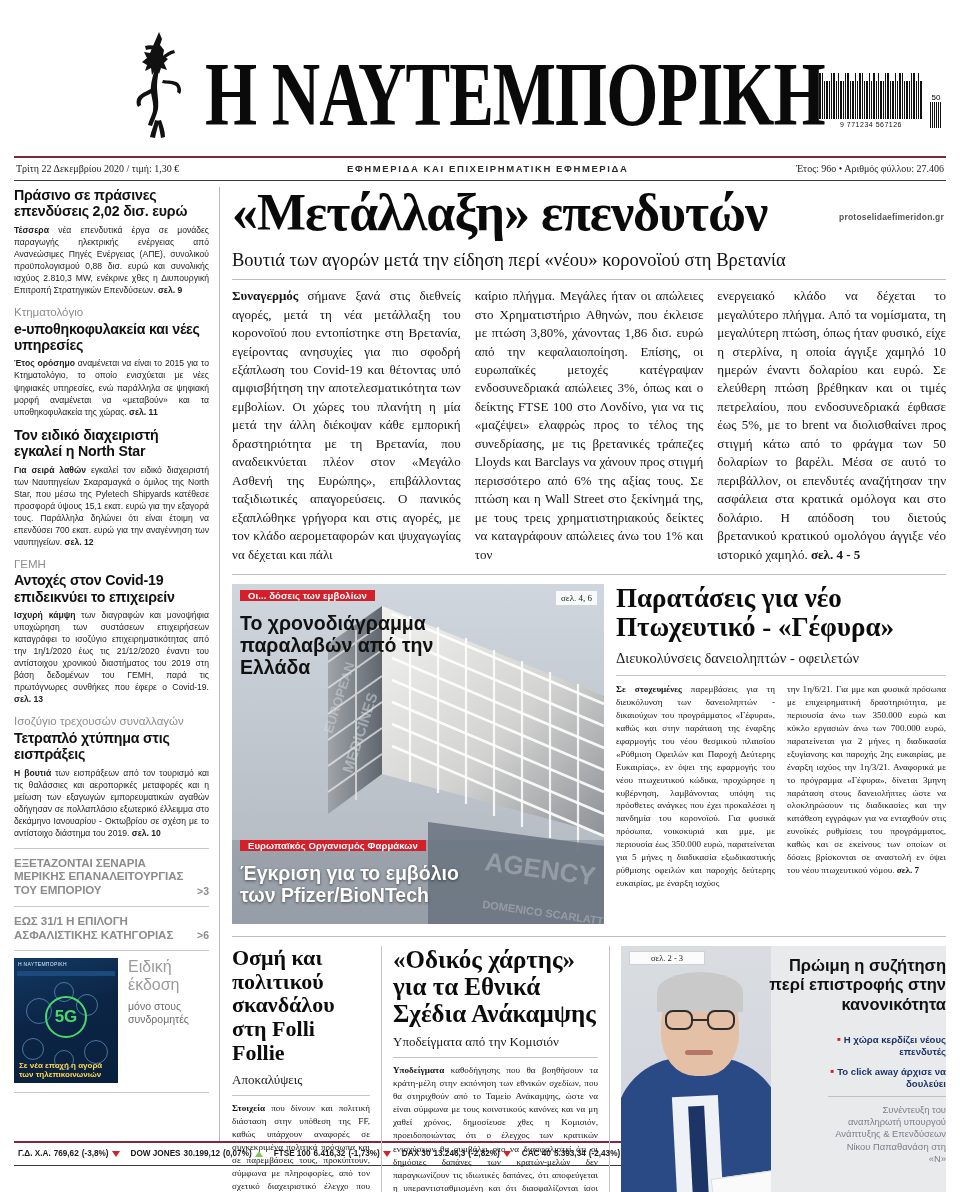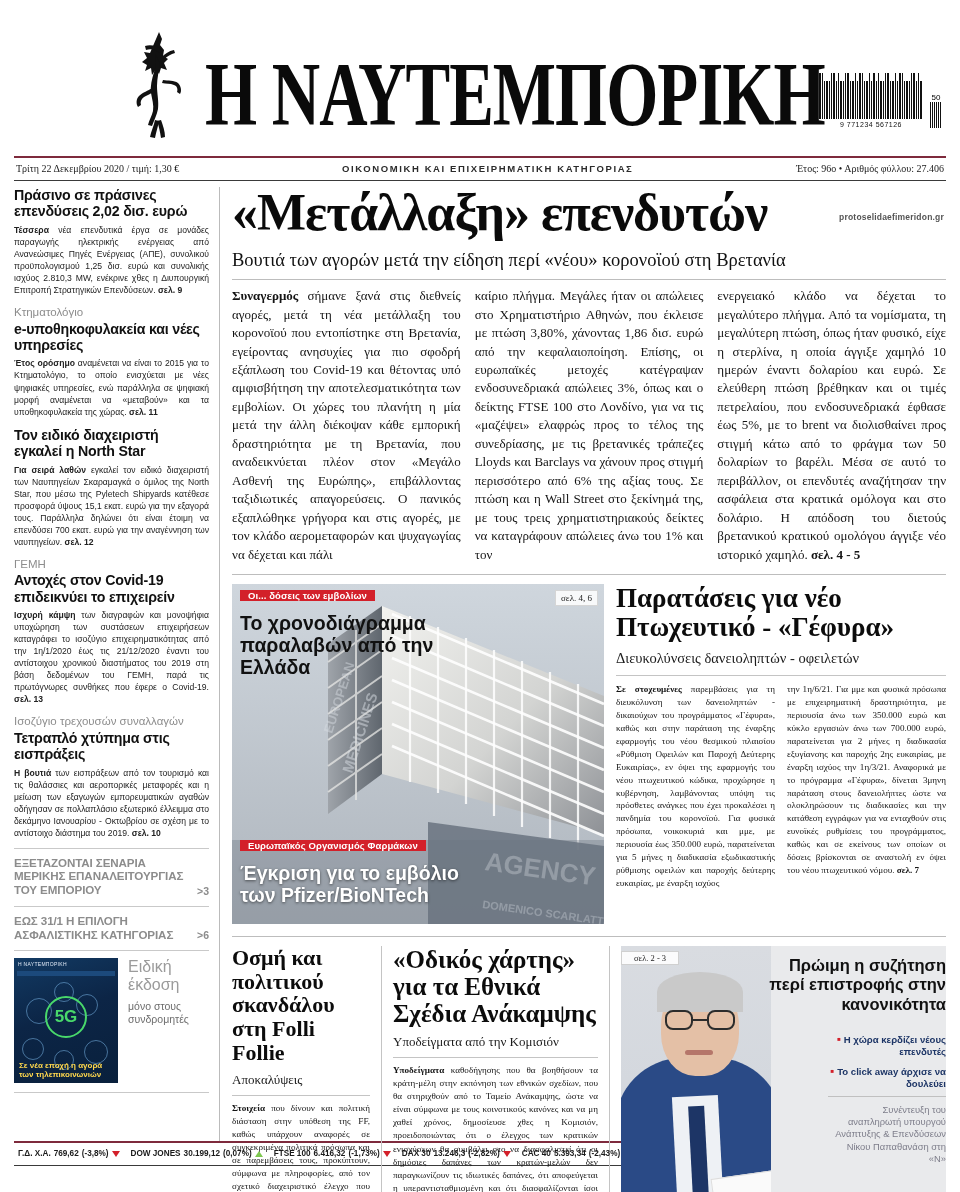--- a/index.html
+++ b/index.html
@@ -137,22 +137,22 @@
   .p-paper{ position:absolute; left:92px; top:228px; width:70px; height:40px; background:#fafafa; transform:rotate(-8deg); border:1px solid #ddd;}
   .p-head-txt { position:absolute; right:0; top:10px; width:196px; text-align:right;
      font-family:"Liberation Sans",sans-serif; font-weight:700; font-size:16.5px; line-height:1.18; color:#111;}
   .bullets { position:absolute; right:0; top:88px; width:118px; text-align:right;
      font-family:"Liberation Sans",sans-serif; font-weight:700; font-size:9.6px; line-height:1.28; color:#1d3566;}
   .bullets .bl { margin-bottom:7px; position:relative; }
   .bullets .bl:before { content:"\25A0"; color:#d3202a; font-size:6px; position:relative; top:-2px; margin-right:3px;}
   .bul-rule { position:absolute; right:0; top:150px; width:118px; height:1px; background:#c0c0c0;}
   .credit { position:absolute; right:0; top:158px; width:118px; text-align:right;
      font-family:"Liberation Sans",sans-serif; font-size:9.4px; line-height:1.3; color:#7d7d8a;}
-  .sel23 { position:absolute; left:0; top:5px; background:rgba(255,255,255,.88);
-     border:1px solid #d0d0d0; font-family:"Liberation Serif",serif; font-size:8.5px; padding:1px 12px; color:#222; z-index:4;}
+  .sel23 { position:absolute; left:8px; top:5px; background:rgba(255,255,255,.88);
+     border:1px solid #d0d0d0; font-family:"Liberation Serif",serif; font-size:8.5px; padding:1px 21px; color:#222; z-index:4;}
 
   
   .ticker-top { height:2px; background:#7e2a3c; margin:0 14px;}
   .ticker { display:flex; align-items:center; justify-content:space-between;
      padding: 6px 34px 0 18px; font-family:"Liberation Sans",sans-serif; font-size:8.2px; font-weight:700; color:#1a1a1a;}
   .tk { display:flex; align-items:center; gap:3px; white-space:nowrap;}
   .arr-d { width:0;height:0;border-left:4px solid transparent;border-right:4px solid transparent;border-top:6px solid #d3202a;}
   .arr-u { width:0;height:0;border-left:4px solid transparent;border-right:4px solid transparent;border-bottom:6px solid #7ec850;}
   .ticker-bot { height:1px; background:#3a3a3a; margin:7px 14px 0 14px;}
 </style>
@@ -240,32 +240,32 @@
             <i></i>
             <i></i>
         </div>
       </div>
     </div>
   </div>
 
   <div class="mast-rule"></div>
   <div class="mast-meta">
     <div class="left">Τρίτη 22 Δεκεμβρίου 2020 / τιμή: 1,30 €</div>
-    <div class="center">ΟΙΚΟΝΟΜΙΚΗ ΚΑΙ ΕΠΙΧΕΙΡΗΜΑΤΙΚΗ ΚΑΤΗΓΟΡΙΑΣ</div>
+    <div class="center">ΕΦΗΜΕΡΙΔΑ ΚΑΙ ΕΠΙΧΕΙΡΗΜΑΤΙΚΗ ΕΦΗΜΕΡΙΔΑ</div>
     <div class="right">Έτος: 96ο • Αριθμός φύλλου: 27.406</div>
   </div>
   <div class="mast-rule2"></div>
 
   <div class="body-grid">
 
     <div class="col-left">
 
       <div class="ln">
         <div class="ln-head">Πράσινο σε πράσινες επενδύσεις 2,02 δισ. ευρώ</div>
-        <div class="ln-body"><b>Τέσσερα</b><span> νέα επενδυτικά έργα σε μονάδες παραγωγής ηλεκτρικής ενέργειας από Ανανεώσιμες Πηγές Ενέργειας (ΑΠΕ), συνολικού προϋπολογισμού 1,25 δισ. ευρώ και συνολικής ισχύος 2.810,3 MW, ενέκρινε χθες η Διυπουργική Επιτροπή Στρατηγικών Επενδύσεων. </span><span class="pg">σελ. 9</span></div>
+        <div class="ln-body"><b>Τέσσερα</b><span> νέα επενδυτικά έργα σε μονάδες παραγωγής ηλεκτρικής ενέργειας από Ανανεώσιμες Πηγές Ενέργειας (ΑΠΕ), συνολικού προϋπολογισμού 0,88 δισ. ευρώ και συνολικής ισχύος 2.810,3 MW, ενέκρινε χθες η Διυπουργική Επιτροπή Στρατηγικών Επενδύσεων. </span><span class="pg">σελ. 9</span></div>
       </div>
 
       <div class="ln">
         <div class="ln-kicker">Κτηματολόγιο</div>
         <div class="ln-head">e-υποθηκοφυλακεία και νέες υπηρεσίες</div>
         <div class="ln-body"><b>Έτος ορόσημο</b><span> αναμένεται να είναι το 2015 για το Κτηματολόγιο, το οποίο ενισχύεται με νέες ψηφιακές υπηρεσίες, ενώ παράλληλα σε ψηφιακή μορφή αναμένεται να «μεταβούν» και τα υποθηκοφυλακεία της χώρας. </span><span class="pg">σελ. 11</span></div>
       </div>
 
       <div class="ln">
         <div class="ln-head">Τον ειδικό διαχειριστή εγκαλεί η North Star</div>

